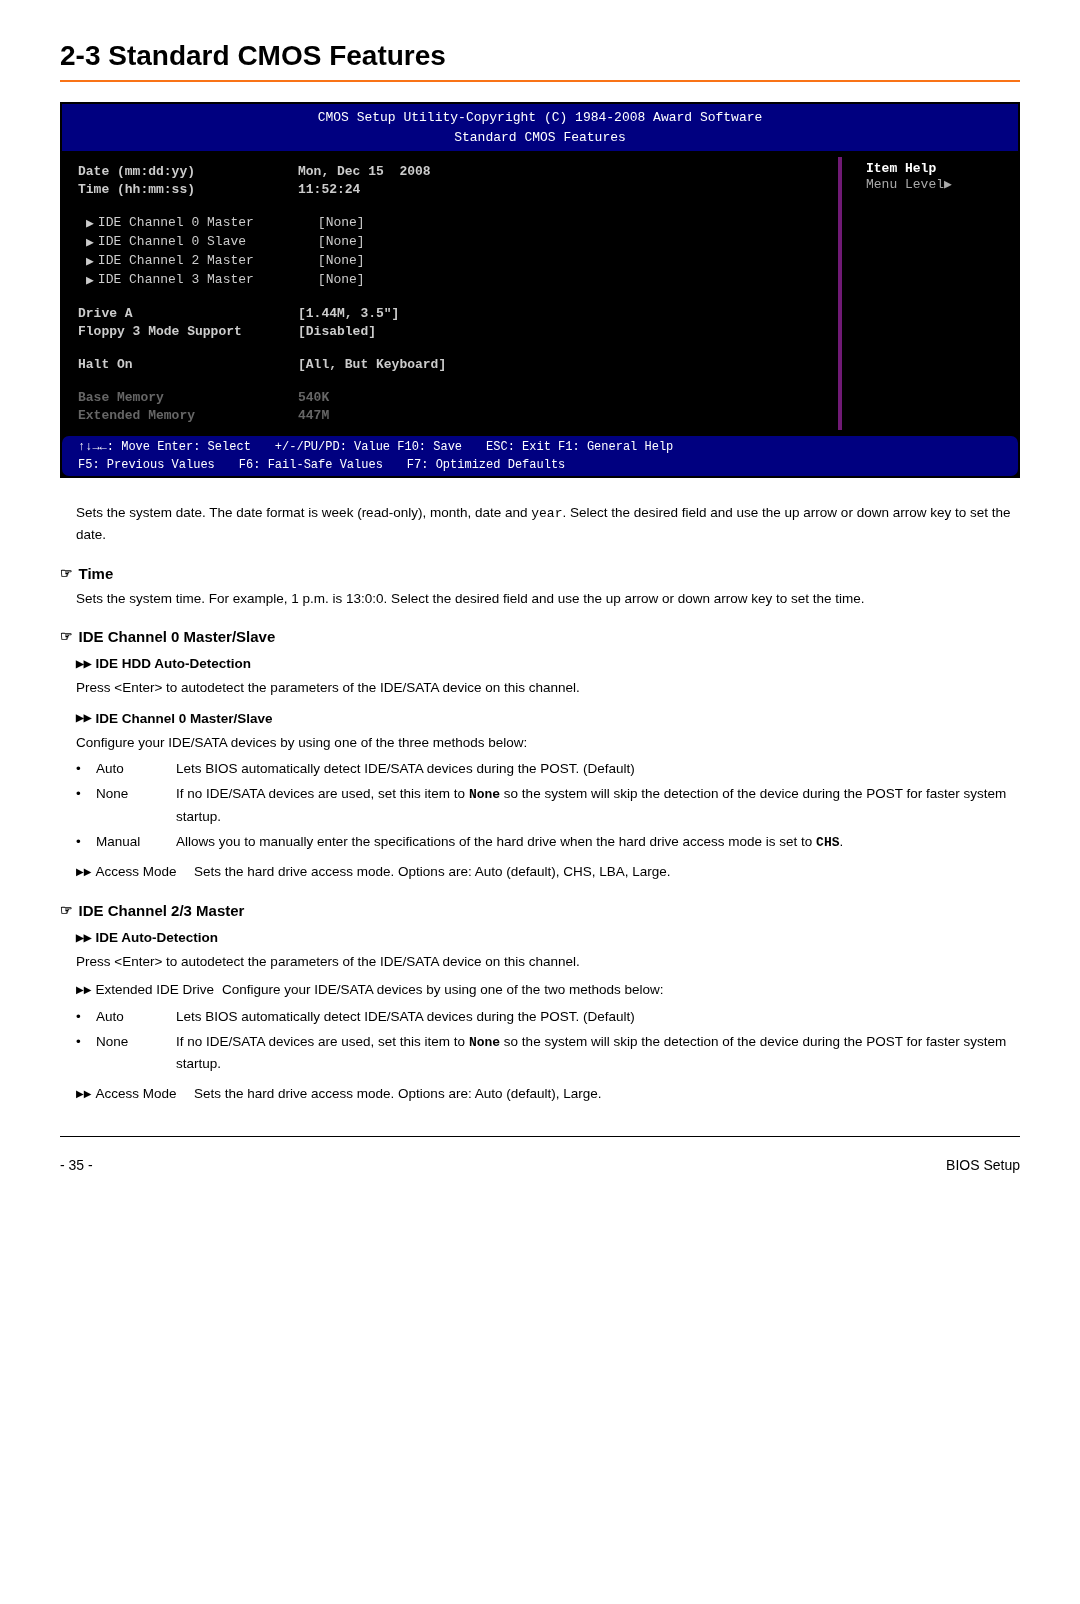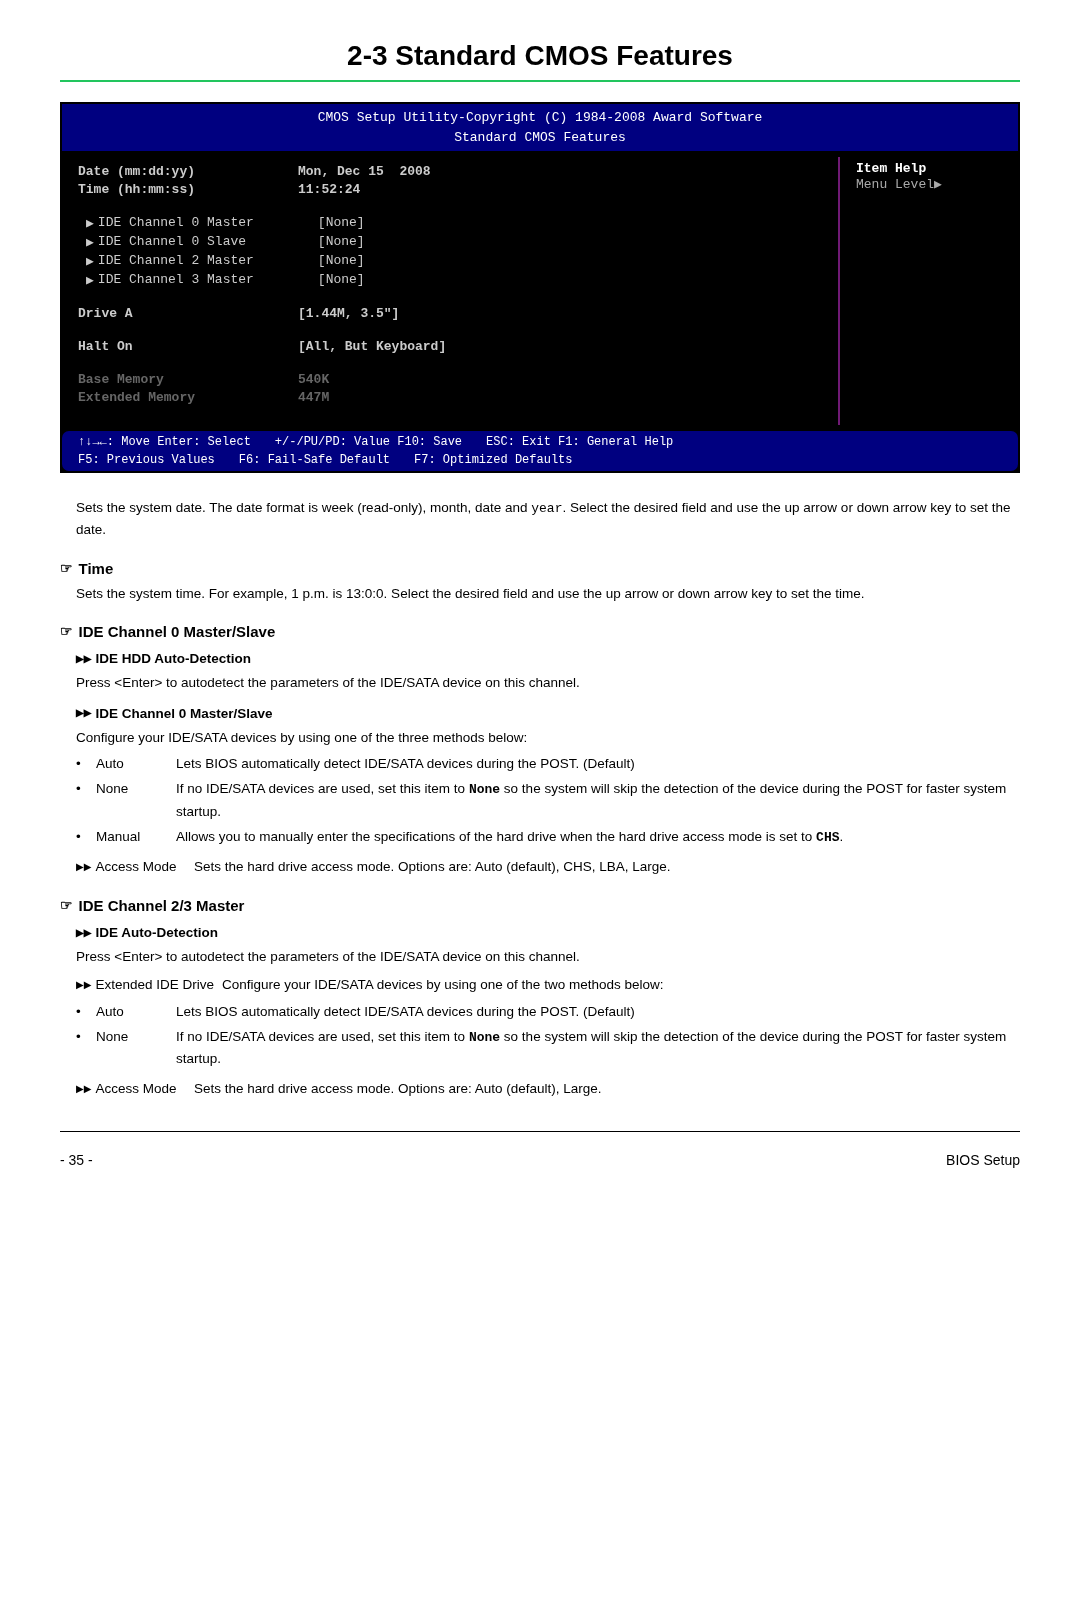--- a/index.html
+++ b/index.html
@@ -11,23 +11,22 @@
       width: 1080px;
       min-height: 1604px;
       padding: 40px 60px;
     }
 
     
     .page-title {
       font-size: 28px;
       font-weight: bold;
       margin-bottom: 20px;
-      border-bottom: 2px solid #22c55e;
+      border-bottom: 2px solid #f97316;
       padding-bottom: 8px;
-      text-align: center;
     }
 
     
     .bios-box {
       border: 2px solid #000;
       margin-bottom: 24px;
       background: #000;
       color: #ccc;
       font-family: 'Courier New', monospace;
       font-size: 13px;
@@ -44,22 +43,22 @@
       display: flex;
       padding: 6px 0;
       min-height: 280px;
     }
     .bios-left {
       flex: 1;
       padding: 4px 16px;
     }
     .bios-right {
       width: 180px;
-      padding: 4px 16px;
-      border-left: 2px solid #701a75;
+      padding: 4px 24px;
+      border-left: 4px solid #701a75;
       color: #aaa;
     }
     .bios-row {
       display: flex;
       margin: 3px 0;
       font-weight: bold;
     }
     .bios-label {
       width: 220px;
       color: #ccc;
@@ -225,20 +224,24 @@
         <span class="bios-arrow">▶</span>
         <span class="bios-label">IDE Channel 3 Master</span>
         <span class="bios-value">[None]</span>
       </div>
       <div class="bios-spacer"></div>
 
       <div class="bios-row">
         <span class="bios-label">Drive A</span>
         <span class="bios-value">[1.44M, 3.5"]</span>
       </div>
+      <div class="bios-row">
+        <span class="bios-label">Floppy 3 Mode Support</span>
+        <span class="bios-value">[Disabled]</span>
+      </div>
       <div class="bios-spacer"></div>
 
       <div class="bios-row">
         <span class="bios-label">Halt On</span>
         <span class="bios-value">[All, But Keyboard]</span>
       </div>
       <div class="bios-spacer"></div>
 
       <div class="bios-row">
         <span class="bios-label dimmed">Base Memory</span>
@@ -255,21 +258,21 @@
     </div>
   </div>
   <div class="bios-footer">
     <div class="bios-footer-row">
       <span>↑↓→←: Move    Enter: Select</span>
       <span>+/-/PU/PD: Value    F10: Save</span>
       <span>ESC: Exit    F1: General Help</span>
     </div>
     <div class="bios-footer-row">
       <span>F5: Previous Values</span>
-      <span>F6: Fail-Safe Default</span>
+      <span>F6: Fail-Safe Values</span>
       <span>F7: Optimized Defaults</span>
     </div>
   </div>
 </div>
 
 <div class="section">
   <div class="section-body">
     Sets the system date. The date format is week (read-only), month, date and <span class="mono">year</span>. Select the desired field and use the up arrow or down arrow key to set the date.
   </div>
 </div>

